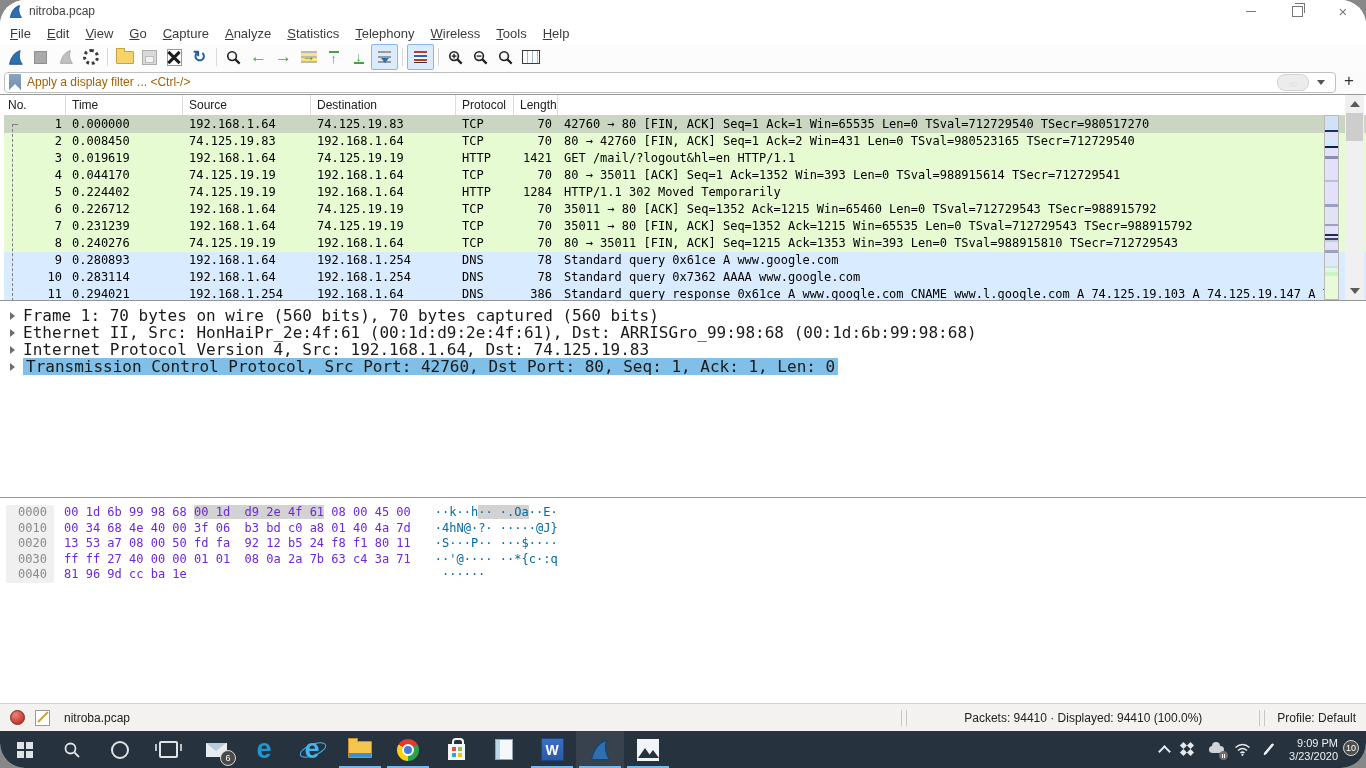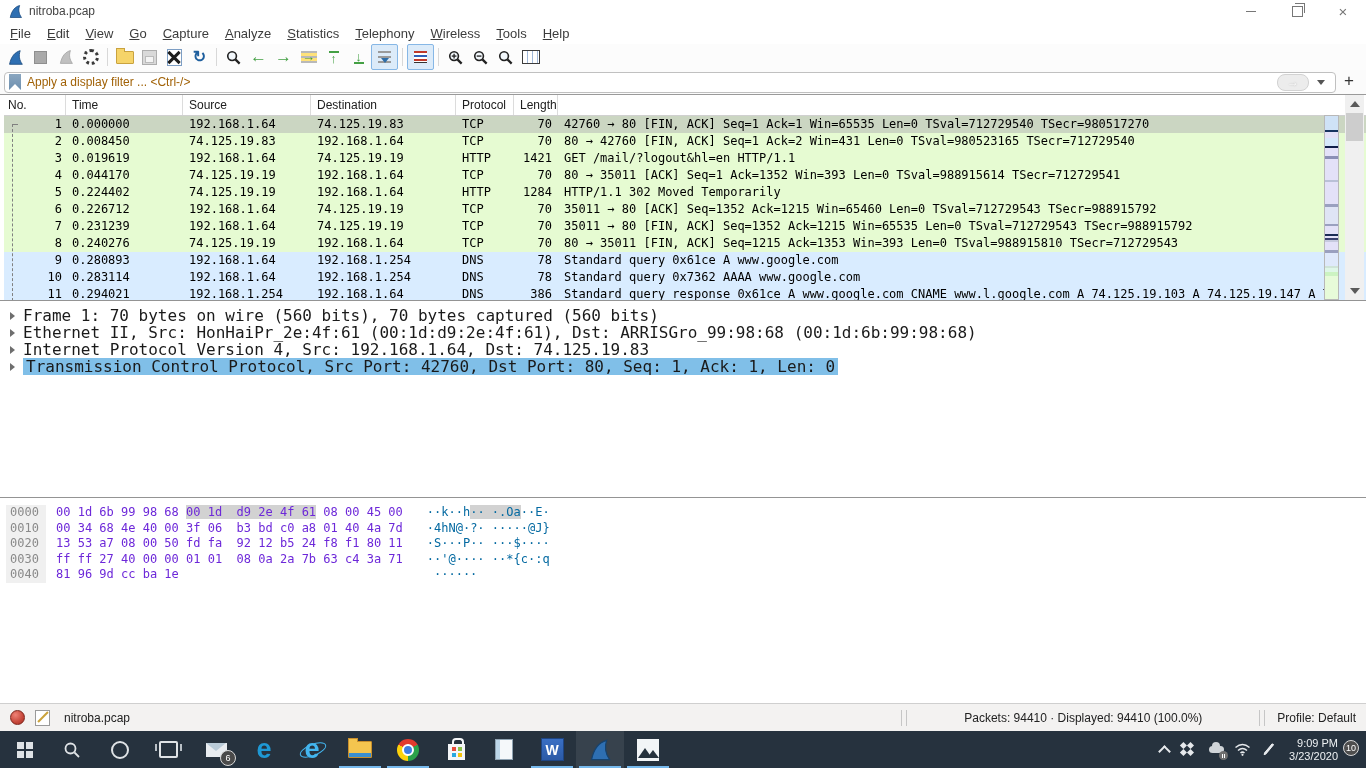--- a/index.html
+++ b/index.html
@@ -1,17 +1,17 @@
 <!DOCTYPE html>
 <html><head>
 <meta charset="utf-8">
 <style>
   html,body{margin:0;padding:0;background:#888;}
   #root{position:relative;width:1366px;height:768px;background:#fff;overflow:hidden;
-        font-family:"Liberation Sans",sans-serif;color:#1a1a1a;}
+        font-family:"Liberation Sans",sans-serif;color:#1a1a1a;border-radius:25px;}
   .mono{font-family:"DejaVu Sans Mono","Liberation Mono",monospace;}
   .pre{white-space:pre;}
 
   
   .titlebar{position:absolute;left:0;top:0;width:100%;height:22px;background:#fff;
             display:flex;align-items:center;}
   .titlebar .appicon{margin:0 6px 0 8px;display:flex;}
   .titlebar .title{font-size:12px;color:#444;}
   .wincontrols{margin-left:auto;display:flex;height:100%;}
   .winbtn{width:46px;height:22px;display:flex;align-items:center;justify-content:center;color:#777;}
@@ -99,21 +99,21 @@
   
   .details{position:absolute;left:0;top:300px;width:100%;height:197px;background:#fff;border-top:1px solid #949494;box-sizing:border-box;padding-top:6px;}
   .drow{display:flex;align-items:center;height:17px;font-size:16px;}
   .dchev{width:0;height:0;border-top:4px solid transparent;border-bottom:4px solid transparent;border-left:5px solid #6e6e6e;margin:0 8px 0 10px;}
   .dtext{line-height:15px;white-space:pre;}
   .dtext.dsel{background:#80bfe8;padding:1px 3px;}
 
   
   .hexpane{position:absolute;left:0;top:497px;width:100%;height:206px;background:#fff;border-top:1px solid #949494;box-sizing:border-box;padding:7px 0 0 6px;font-size:12px;}
   .hrow{display:flex;height:15.5px;line-height:15px;}
-  .hoff{width:36px;background:#f0f0f0;color:#8a8a8a;padding-left:4px;margin-right:10px;}
+  .hoff{width:36px;background:#f0f0f0;color:#8a8a8a;padding-left:12px;margin-right:10px;}
   .hhex{white-space:pre;color:#6d28d9;}
   .hascii{white-space:pre;color:#0369a1;margin-left:24px;}
   .hl{background:#d2d2d2;}
 
   
   .statusbar{position:absolute;left:0;top:703px;width:100%;height:28px;background:#f3f2f1;border-top:1px solid #cfcfcf;
              display:flex;align-items:center;box-sizing:border-box;font-size:12px;color:#222;}
   .expert{width:13px;height:13px;border-radius:50%;margin:0 10px 0 10px;border:1px solid #7e241a;
           background:radial-gradient(circle at 35% 30%,#ef8276,#c6473a 60%,#a33025);}
   .comment{width:13px;height:14px;background:#fff;border:1px solid #9a9a9a;position:relative;margin-right:14px;}

